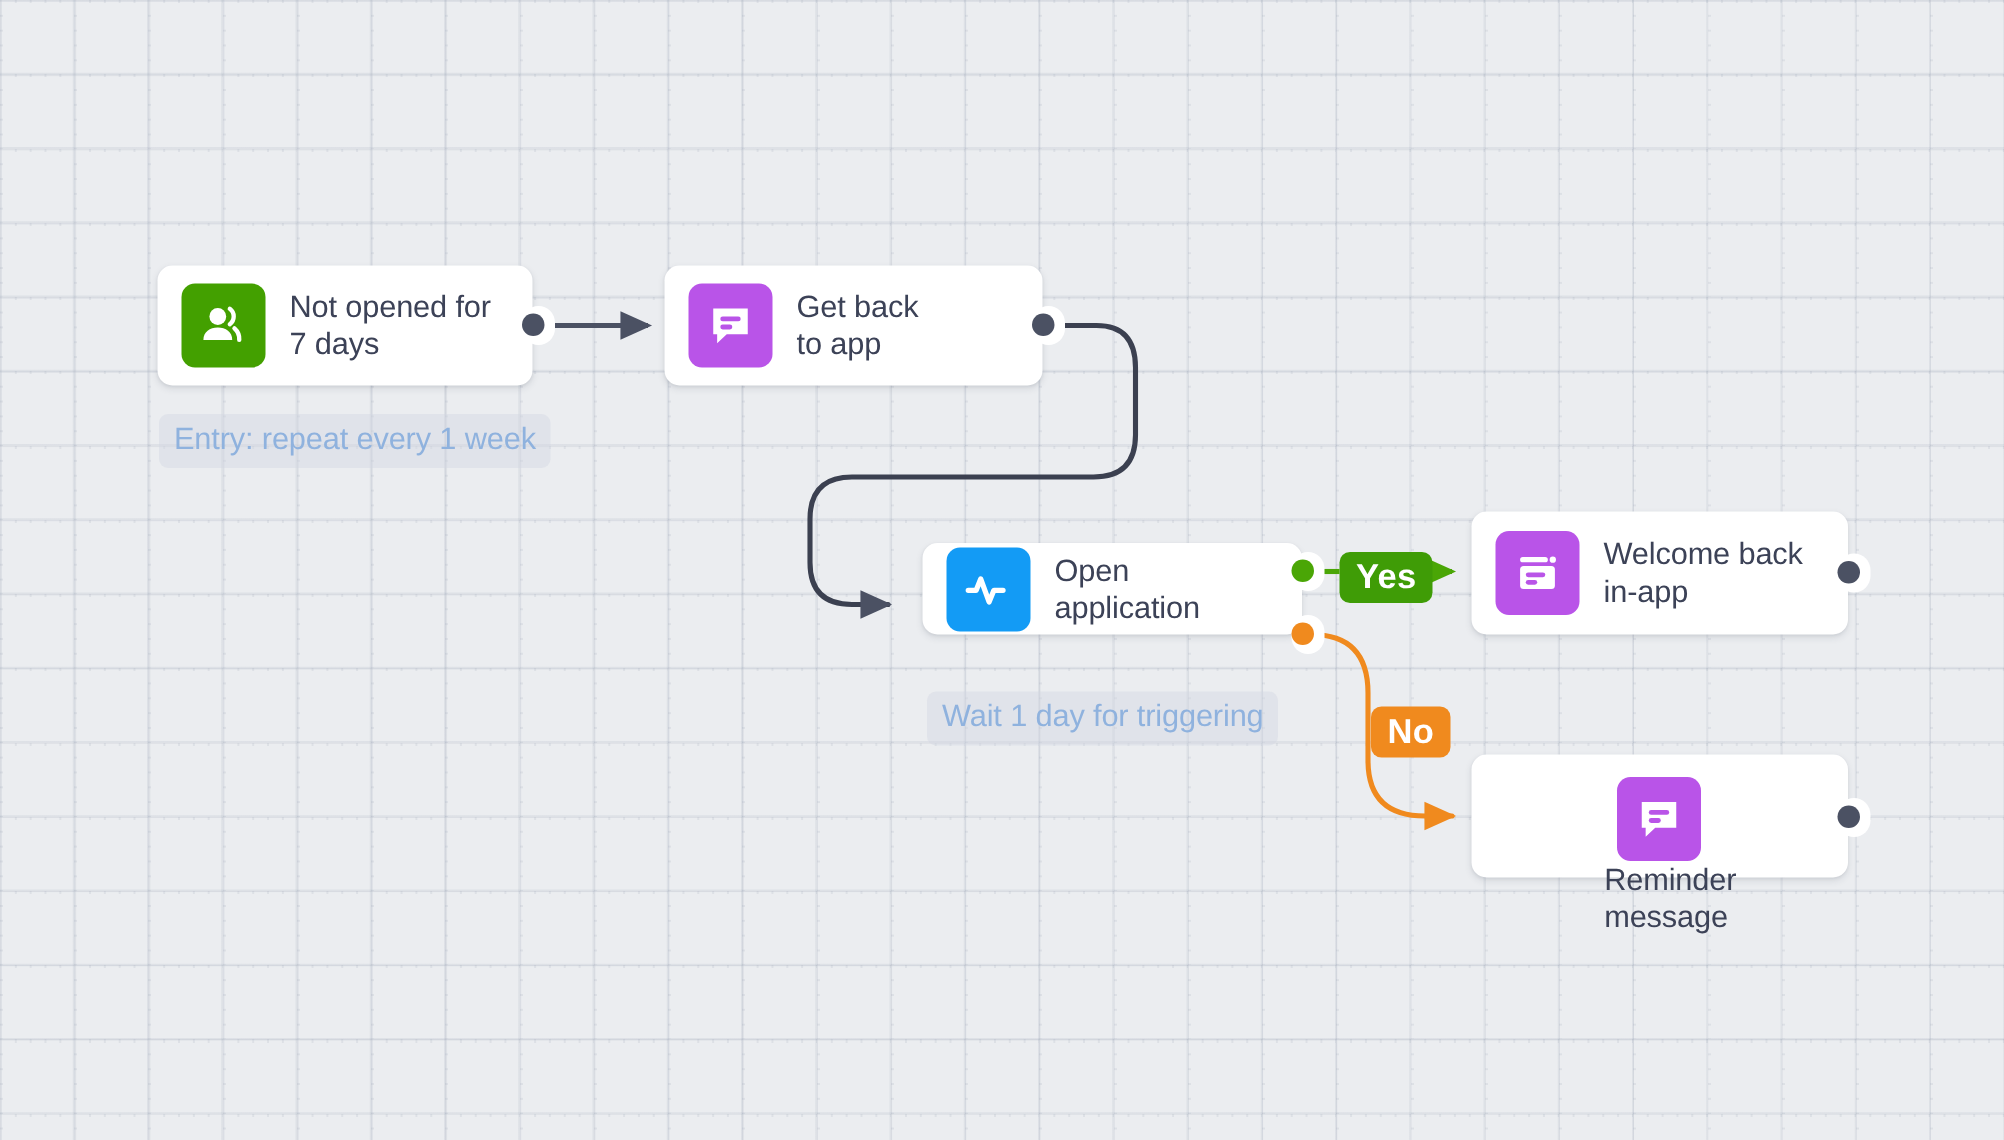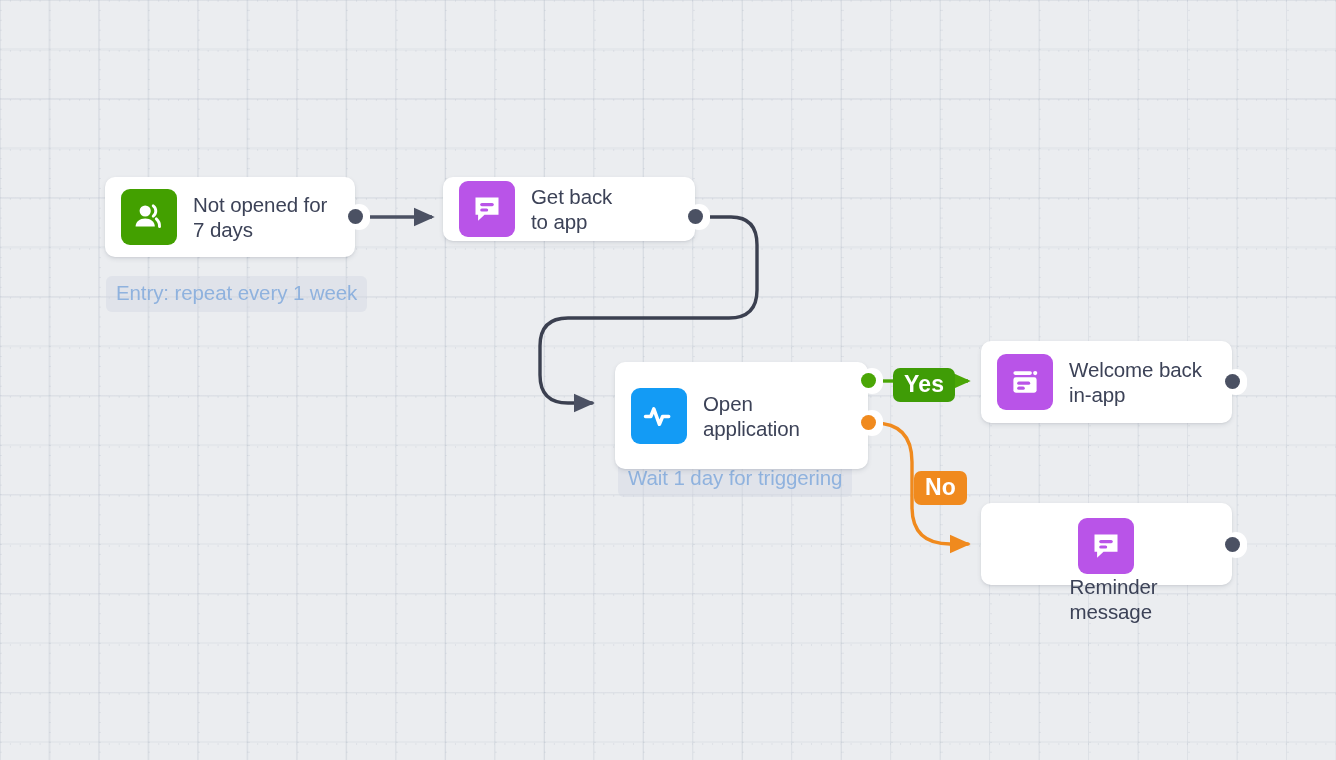--- a/index.html
+++ b/index.html
@@ -190,35 +190,35 @@
         <path d="M21.2 5.9a6.3 6.3 0 0 1 0 10.2" stroke="#fff" stroke-width="2.9" fill="none" stroke-linecap="round"></path>
         <path d="M24.3 18.9a9.4 9.4 0 0 1 3.2 7.7" stroke="#fff" stroke-width="2.9" fill="none" stroke-linecap="round"></path>
       </svg>
     </div>
     <div class="node-label">Not opened for
 7 days</div>
   </div>
   <div class="port-notch" style="left:348px; top:204px;"></div>
   <div class="port port-dark" style="left:348px; top:209px;"></div>
 
-  <div class="node" style="left:443px; top:177px; width:252px; height:64px;">
+  <div class="node" style="left:443px; top:177px; width:252px; height:80px;">
     <div class="node-icon ic-purple">
       <svg width="34" height="34" viewBox="0 0 34 34">
         <path d="M5.5 5.6h23v17.2h-14l-6.4 6v-6H5.5z" fill="#fff"></path>
         <rect x="10.2" y="11" width="13.6" height="3.2" rx="1.6" fill="#b954e8"></rect>
         <rect x="10.2" y="16.4" width="8" height="3.2" rx="1.6" fill="#b954e8"></rect>
       </svg>
     </div>
     <div class="node-label">Get back
 to app</div>
   </div>
   <div class="port-notch" style="left:688px; top:204px;"></div>
   <div class="port port-dark" style="left:688px; top:209px;"></div>
 
-  <div class="node" style="left:615px; top:362px; width:253px; height:107px;">
+  <div class="node" style="left:615px; top:362px; width:253px; height:61px;">
     <div class="node-icon ic-blue">
       <svg width="36" height="36" viewBox="0 0 36 36">
         <path d="M4.5 18.5h5.3l3-7.6 5.6 15.4 3.2-7.8h6.1" stroke="#fff" stroke-width="3.5" fill="none" stroke-linecap="round" stroke-linejoin="round"></path>
       </svg>
     </div>
     <div class="node-label">Open
 application</div>
   </div>
   <div class="port-notch" style="left:861px; top:368px;"></div>
   <div class="port port-green" style="left:861px; top:373px;"></div>

